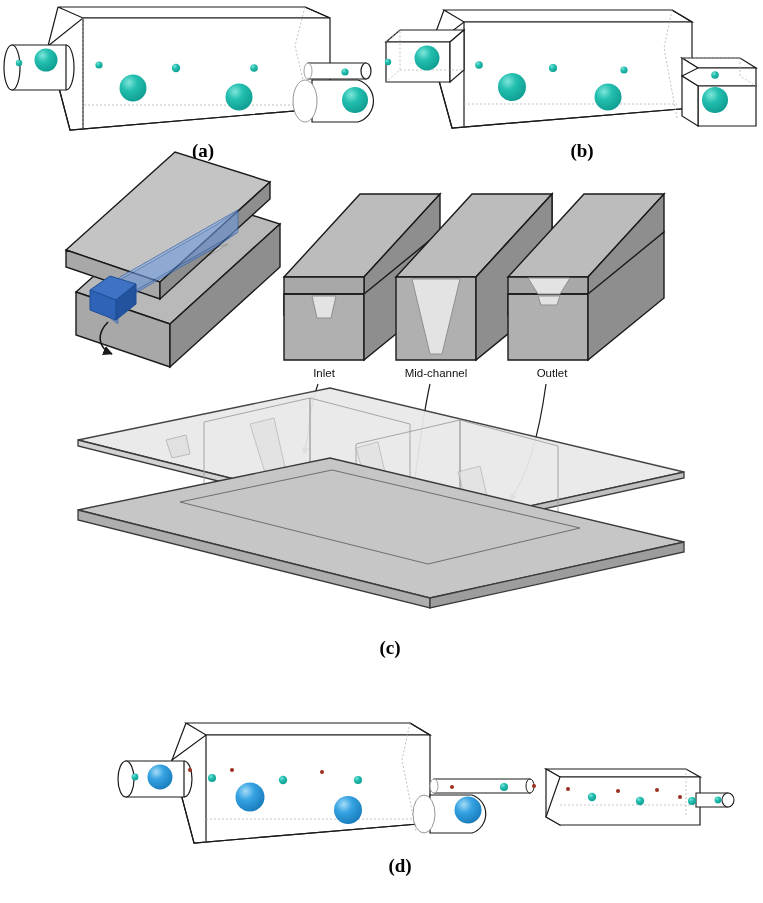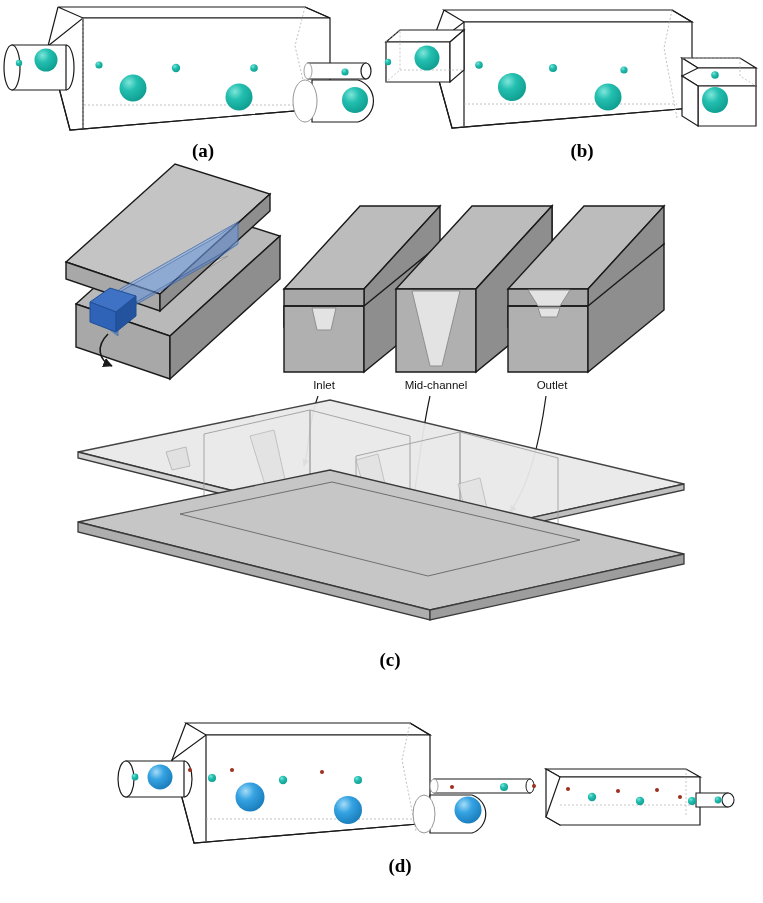--- a/index.html
+++ b/index.html
@@ -16,21 +16,21 @@
     font-family:"Liberation Serif", serif;
     font-weight:bold;
     font-size:19px;
     color:#000;
     text-align:center;
     width:120px;
   }
   svg{display:block;overflow:visible;}
   .panel-a{left:0;top:0;}
   .panel-b{left:372px;top:0;}
-  .panel-c{left:60px;top:184px;}
+  .panel-c{left:60px;top:172px;}
   .panel-d{left:100px;top:705px;}
 </style>
 </head>
 <body>
 
 <div class="figure">
 
   <div class="panel panel-a">
     <svg width="372" height="140" viewBox="0 0 372 140">
       <defs>

